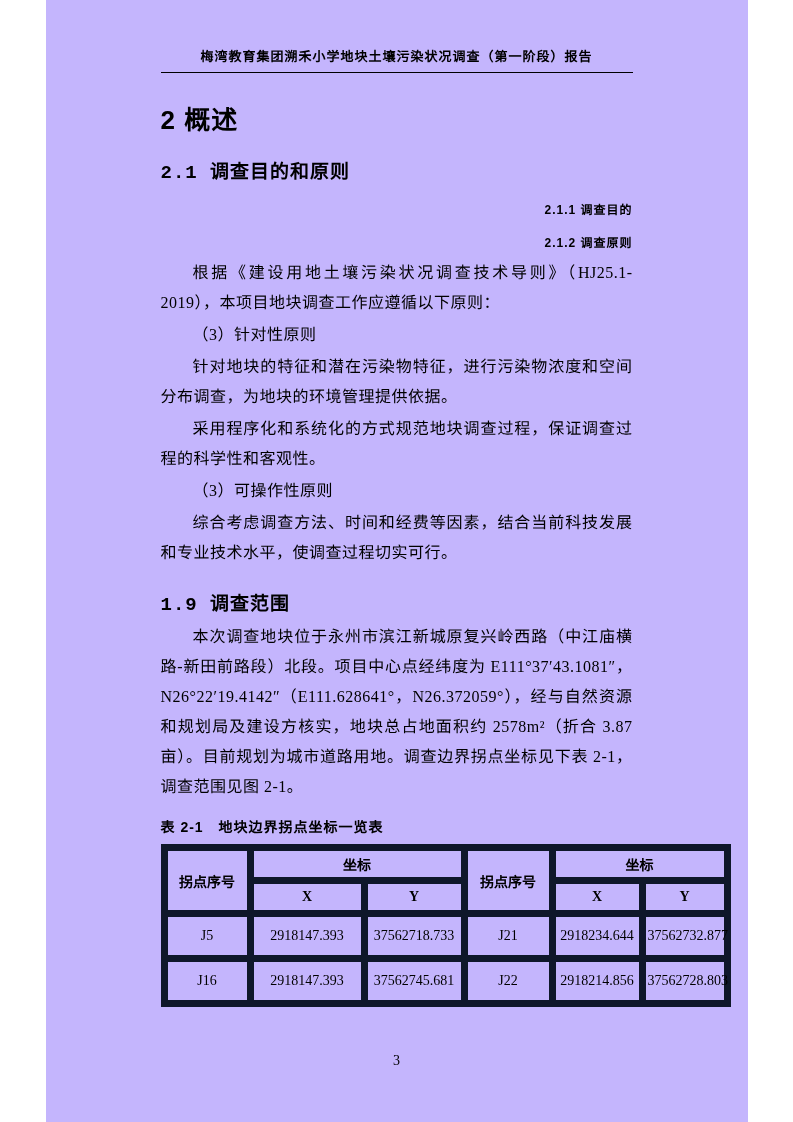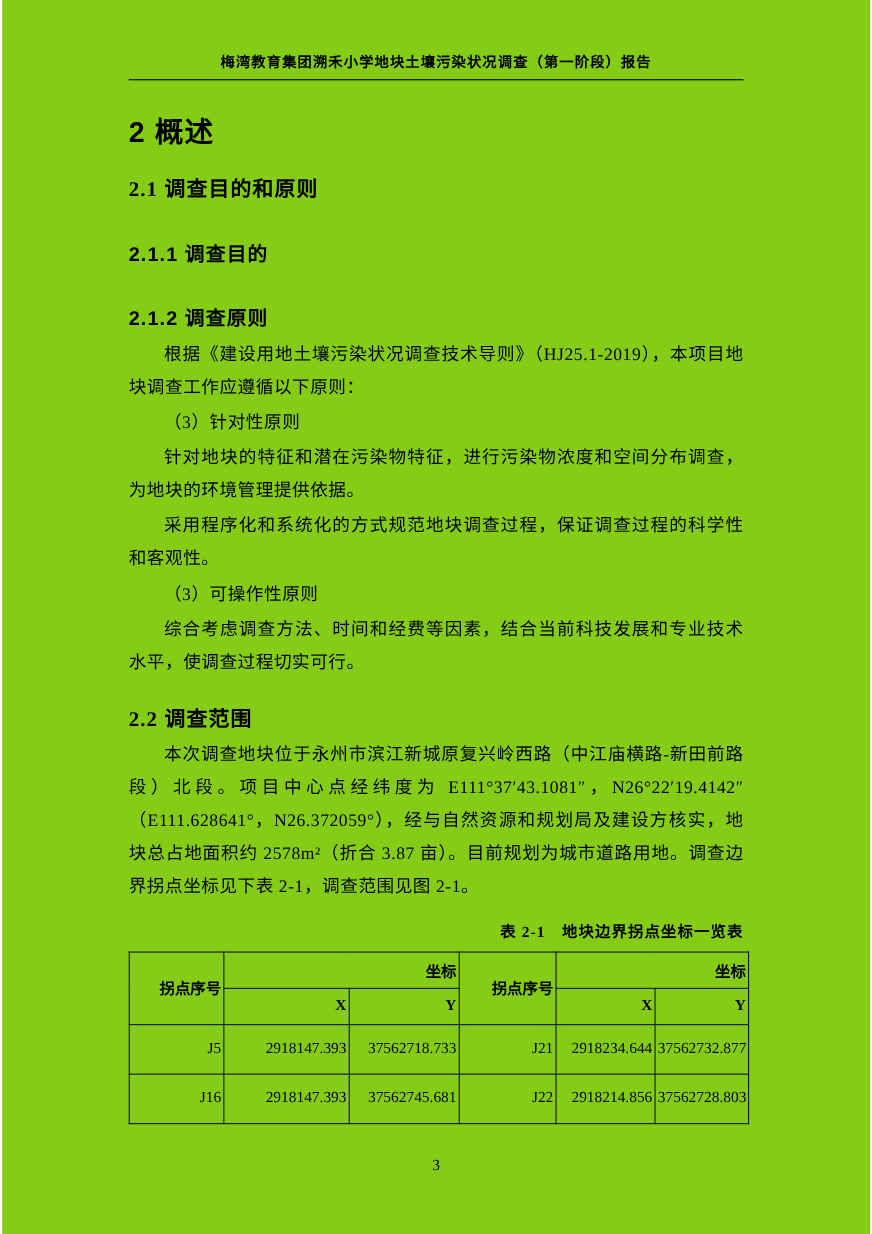--- a/index.html
+++ b/index.html
@@ -1,22 +1,22 @@
 <!DOCTYPE html>
 <html lang="zh-CN"><head>
 <meta charset="utf-8">
 <style>
   * { margin: 0; padding: 0; box-sizing: border-box; }
   html, body { background: #ffffff; }
   .page {
     position: relative;
-    width: 789px;
+    width: 702px;
     height: 1122px;
     margin: 0 auto;
-    background: #84cc16;
+    background: #c4b5fd;
     font-family: "Liberation Serif", "DejaVu Serif", serif;
     color: #000000;
     overflow: hidden;
   }
   .content {
     padding: 46px 115px 0 115px;
   }
   .doc-header {
     text-align: center;
     font-family: "Liberation Serif", "DejaVu Serif", serif;
@@ -28,69 +28,70 @@
   }
   h1.sec {
     font-family: "Liberation Sans", "DejaVu Sans", sans-serif;
     font-weight: bold;
     font-size: 26px;
     margin-top: 26px;
     margin-bottom: 6px;
     letter-spacing: 1px;
   }
   h2.sec {
-    font-family: Liberation Serif, serif;
+    font-family: Liberation Mono, monospace;
     font-weight: bold;
     font-size: 19px;
     margin-top: 20px;
     margin-bottom: 6px;
     letter-spacing: 1px;
   }
   h3.sec {
     font-family: "Liberation Sans", "DejaVu Sans", sans-serif;
     font-weight: bold;
-    font-size: 18px;
-    margin-top: 32px;
+    font-size: 12px;
+    margin-top: 16px;
     margin-bottom: 8px;
     letter-spacing: 1px;
+    text-align: right;
   }
   p.body-text {
     font-size: 16px;
     line-height: 30px;
     text-align: justify;
     text-indent: 2em;
     letter-spacing: 0.5px;
     margin: 0 0 2px 0;
   }
   p.item-title {
     font-size: 16px;
     line-height: 30px;
     text-indent: 2em;
     letter-spacing: 0.5px;
     margin: 0 0 2px 0;
   }
   .table-caption {
-    text-align: right;
-    font-family: Liberation Serif, serif;
+    text-align: left;
+    font-family: Liberation Sans, sans-serif;
     font-weight: bold;
     font-size: 14px;
     margin-top: 14px;
     margin-bottom: 8px;
     letter-spacing: 1px;
   }
   table.coord-table {
     width: 100%;
     border-collapse: collapse;
     table-layout: fixed;
     font-size: 14px;
   }
   table.coord-table th,
   table.coord-table td {
-    border: 1px solid #0f172a;
-    text-align: right;
+    border: 7px solid #0f172a;
+    text-align: center;
     vertical-align: middle;
     font-weight: normal;
     padding: 0 2px;
   }
   table.coord-table thead th {
     font-weight: bold;
     height: 33px;
   }
   table.coord-table tbody td {
     height: 45px;
@@ -127,21 +128,21 @@
 
     <p class="body-text">针对地块的特征和潜在污染物特征，进行污染物浓度和空间分布调查，为地块的环境管理提供依据。</p>
 
 
     <p class="body-text">采用程序化和系统化的方式规范地块调查过程，保证调查过程的科学性和客观性。</p>
 
     <p class="item-title">（3）可操作性原则</p>
 
     <p class="body-text">综合考虑调查方法、时间和经费等因素，结合当前科技发展和专业技术水平，使调查过程切实可行。</p>
 
-    <h2 class="sec">2.2 调查范围</h2>
+    <h2 class="sec">1.9 调查范围</h2>
 
     <p class="body-text">本次调查地块位于永州市滨江新城原复兴岭西路（中江庙横路-新田前路段）北段。项目中心点经纬度为 E111°37′43.1081″，N26°22′19.4142″（E111.628641°，N26.372059°），经与自然资源和规划局及建设方核实，地块总占地面积约 2578m²（折合 3.87 亩）。目前规划为城市道路用地。调查边界拐点坐标见下表 2-1，调查范围见图 2-1。</p>
 
     <div class="table-caption">表 2-1　地块边界拐点坐标一览表</div>
 
     <table class="coord-table">
       <colgroup>
         <col style="width: 86px">
         <col style="width: 114px">
         <col style="width: 100px">

